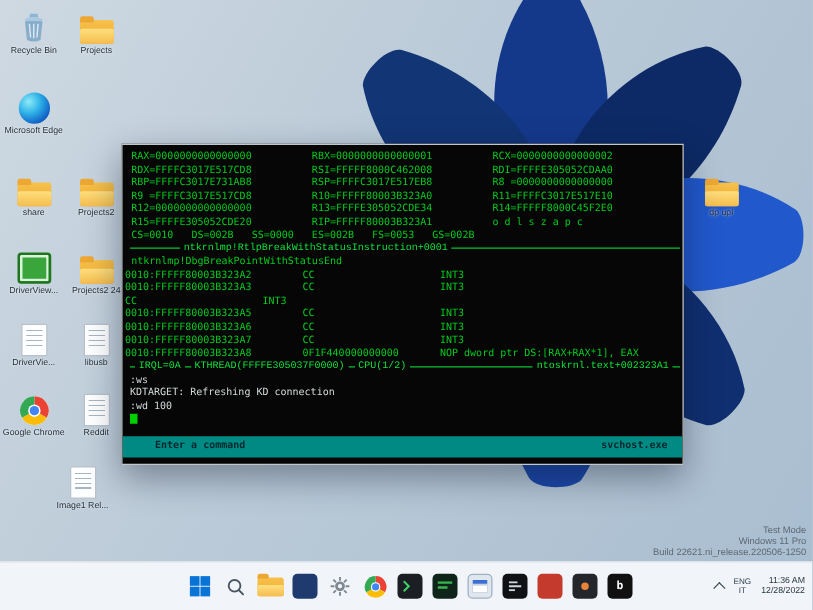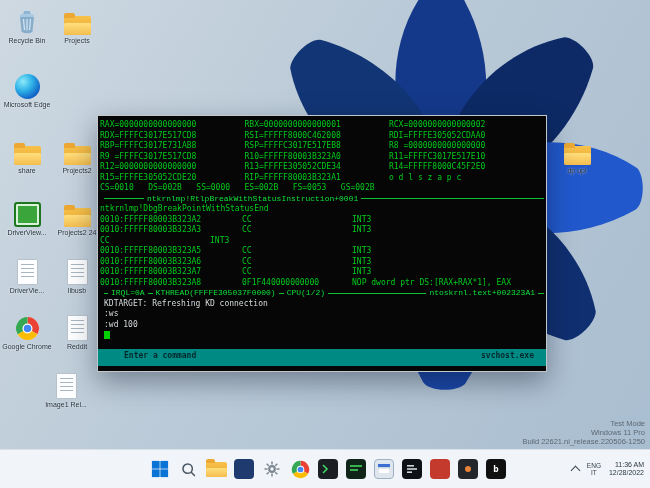--- a/index.html
+++ b/index.html
@@ -25,21 +25,21 @@
                background:repeating-linear-gradient(180deg,#a9b6c2 0 1px,transparent 1px 4px);}
   .edgeball{width:25px;height:25px;border-radius:50%;
     background:radial-gradient(circle at 32% 30%,#8deaf8 0%,#2fb2e8 38%,#1266c8 72%,#0b3f96 100%);}
   .dv{width:23px;height:21px;background:#3aa53a;border:2px solid #1e771e;border-radius:3px;box-shadow:inset 0 0 0 2px #d9f2d9;}
 
   
   .dbg{position:absolute;left:97px;top:115px;width:450px;height:257px;box-sizing:border-box;
        background:#060606;border:1px solid #c2c7cc;z-index:6;display:flex;flex-direction:column;
        font-family:"DejaVu Sans Mono",monospace;font-size:8px;box-shadow:0 10px 26px rgba(10,20,40,.40);}
   .dbg-body{flex:1;display:flex;flex-direction:column;padding-top:4px;overflow:hidden;}
-  .ln{line-height:10.5px;white-space:pre;padding-left:2px;}
+  .ln{line-height:10.5px;white-space:pre;padding-left:7px;}
   .reg{color:#00cb1d;}
   .lbl{color:#00cb1d;}
   .sep{display:flex;align-items:center;color:#0ee23a;line-height:10.5px;padding-left:6px;white-space:pre;font-family:Liberation Mono, monospace;}
   .sep .l{border-top:1px solid #0cc231;height:0;}
   .sep .t{padding:0 3px;}
   .row{display:flex;line-height:10.5px;color:#00cb1d;padding-left:2px;white-space:pre;}
   .row .addr{width:142px;flex:0 0 auto;}
   .row .bytes{width:110px;flex:0 0 auto;}
   .row .mn{flex:1;}
   .row.hl{background:#c7cdd3;color:#0a104e;padding-left:6px;}
@@ -266,22 +266,22 @@
       <span class="t">IRQL=0A</span>
       <span class="l" style="width:5px"></span>
       <span class="t">KTHREAD(FFFFE305037F0000)</span>
       <span class="l" style="width:5px"></span>
       <span class="t">CPU(1/2)</span>
       <span class="l" style="flex:1"></span>
       <span class="t">ntoskrnl.text+002323A1</span>
       <span class="l" style="width:6px;margin-right:2px"></span>
     </div>
 
+    <div class="out">:ws</div>
     <div class="out">KDTARGET: Refreshing KD connection</div>
-    <div class="out">:ws</div>
     <div class="out">:wd 100</div>
     <div class="cursor-line">
       <span class="cursor"></span>
     </div>
 
     <div class="dbg-status">
       <span>Enter a command</span>
       <span>svchost.exe</span>
     </div>
   </div>

